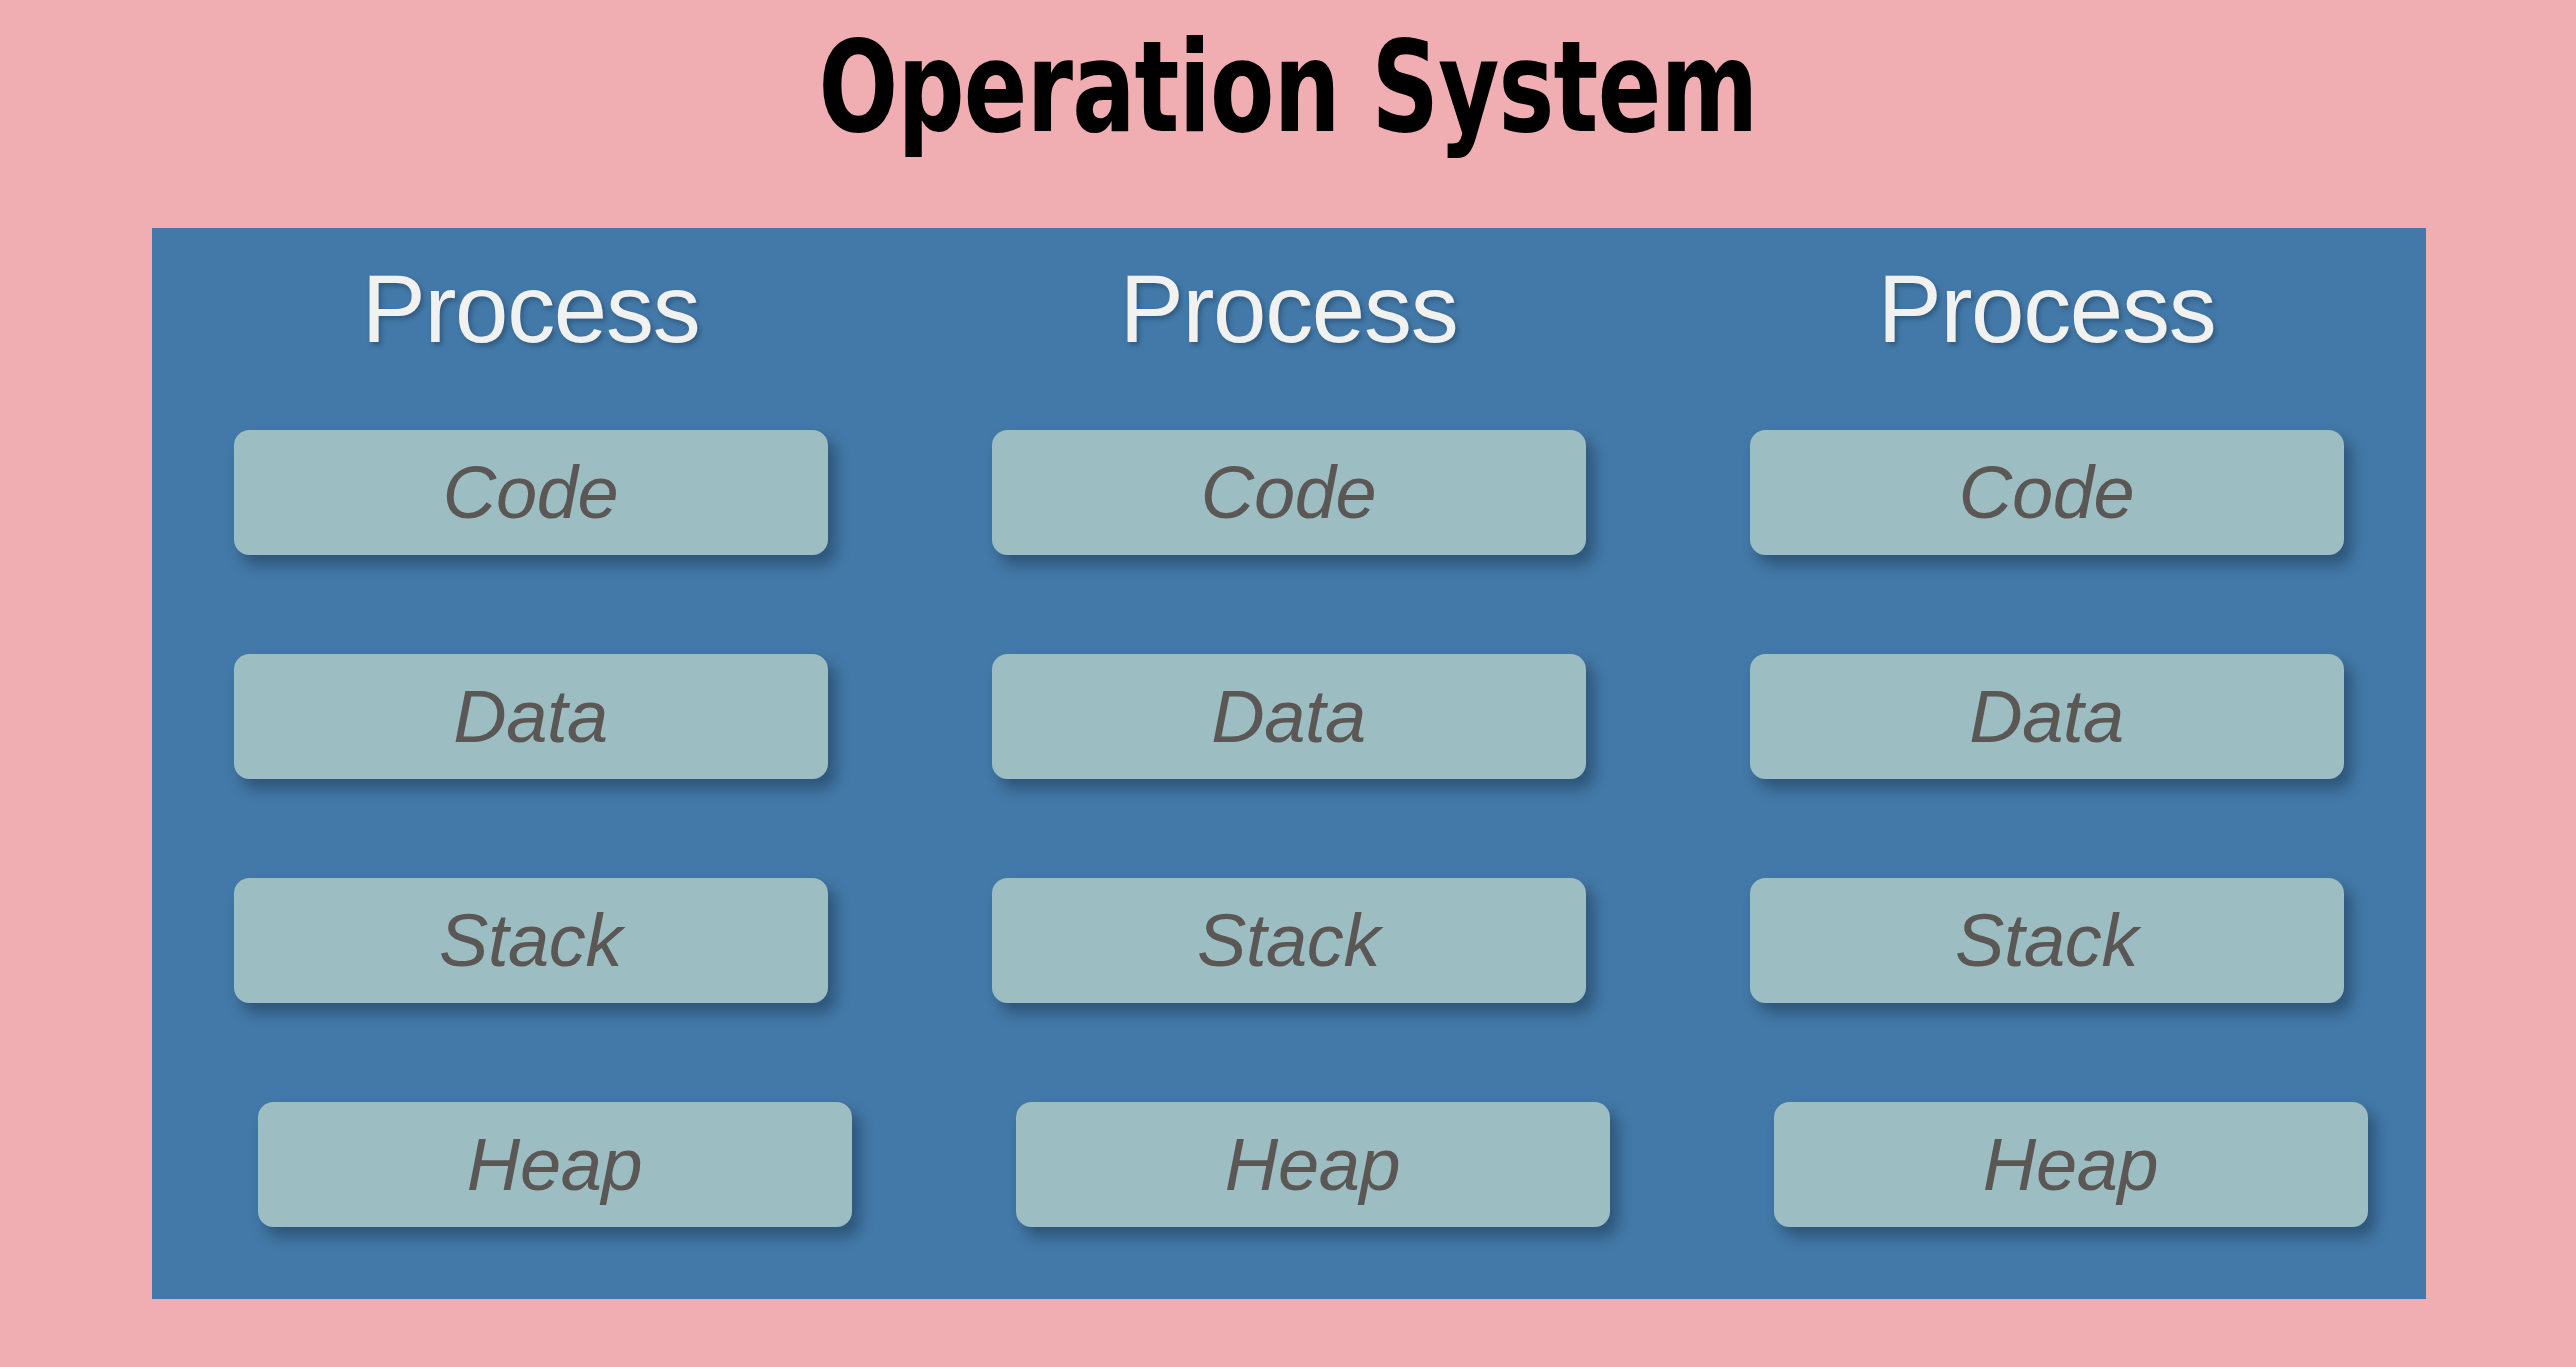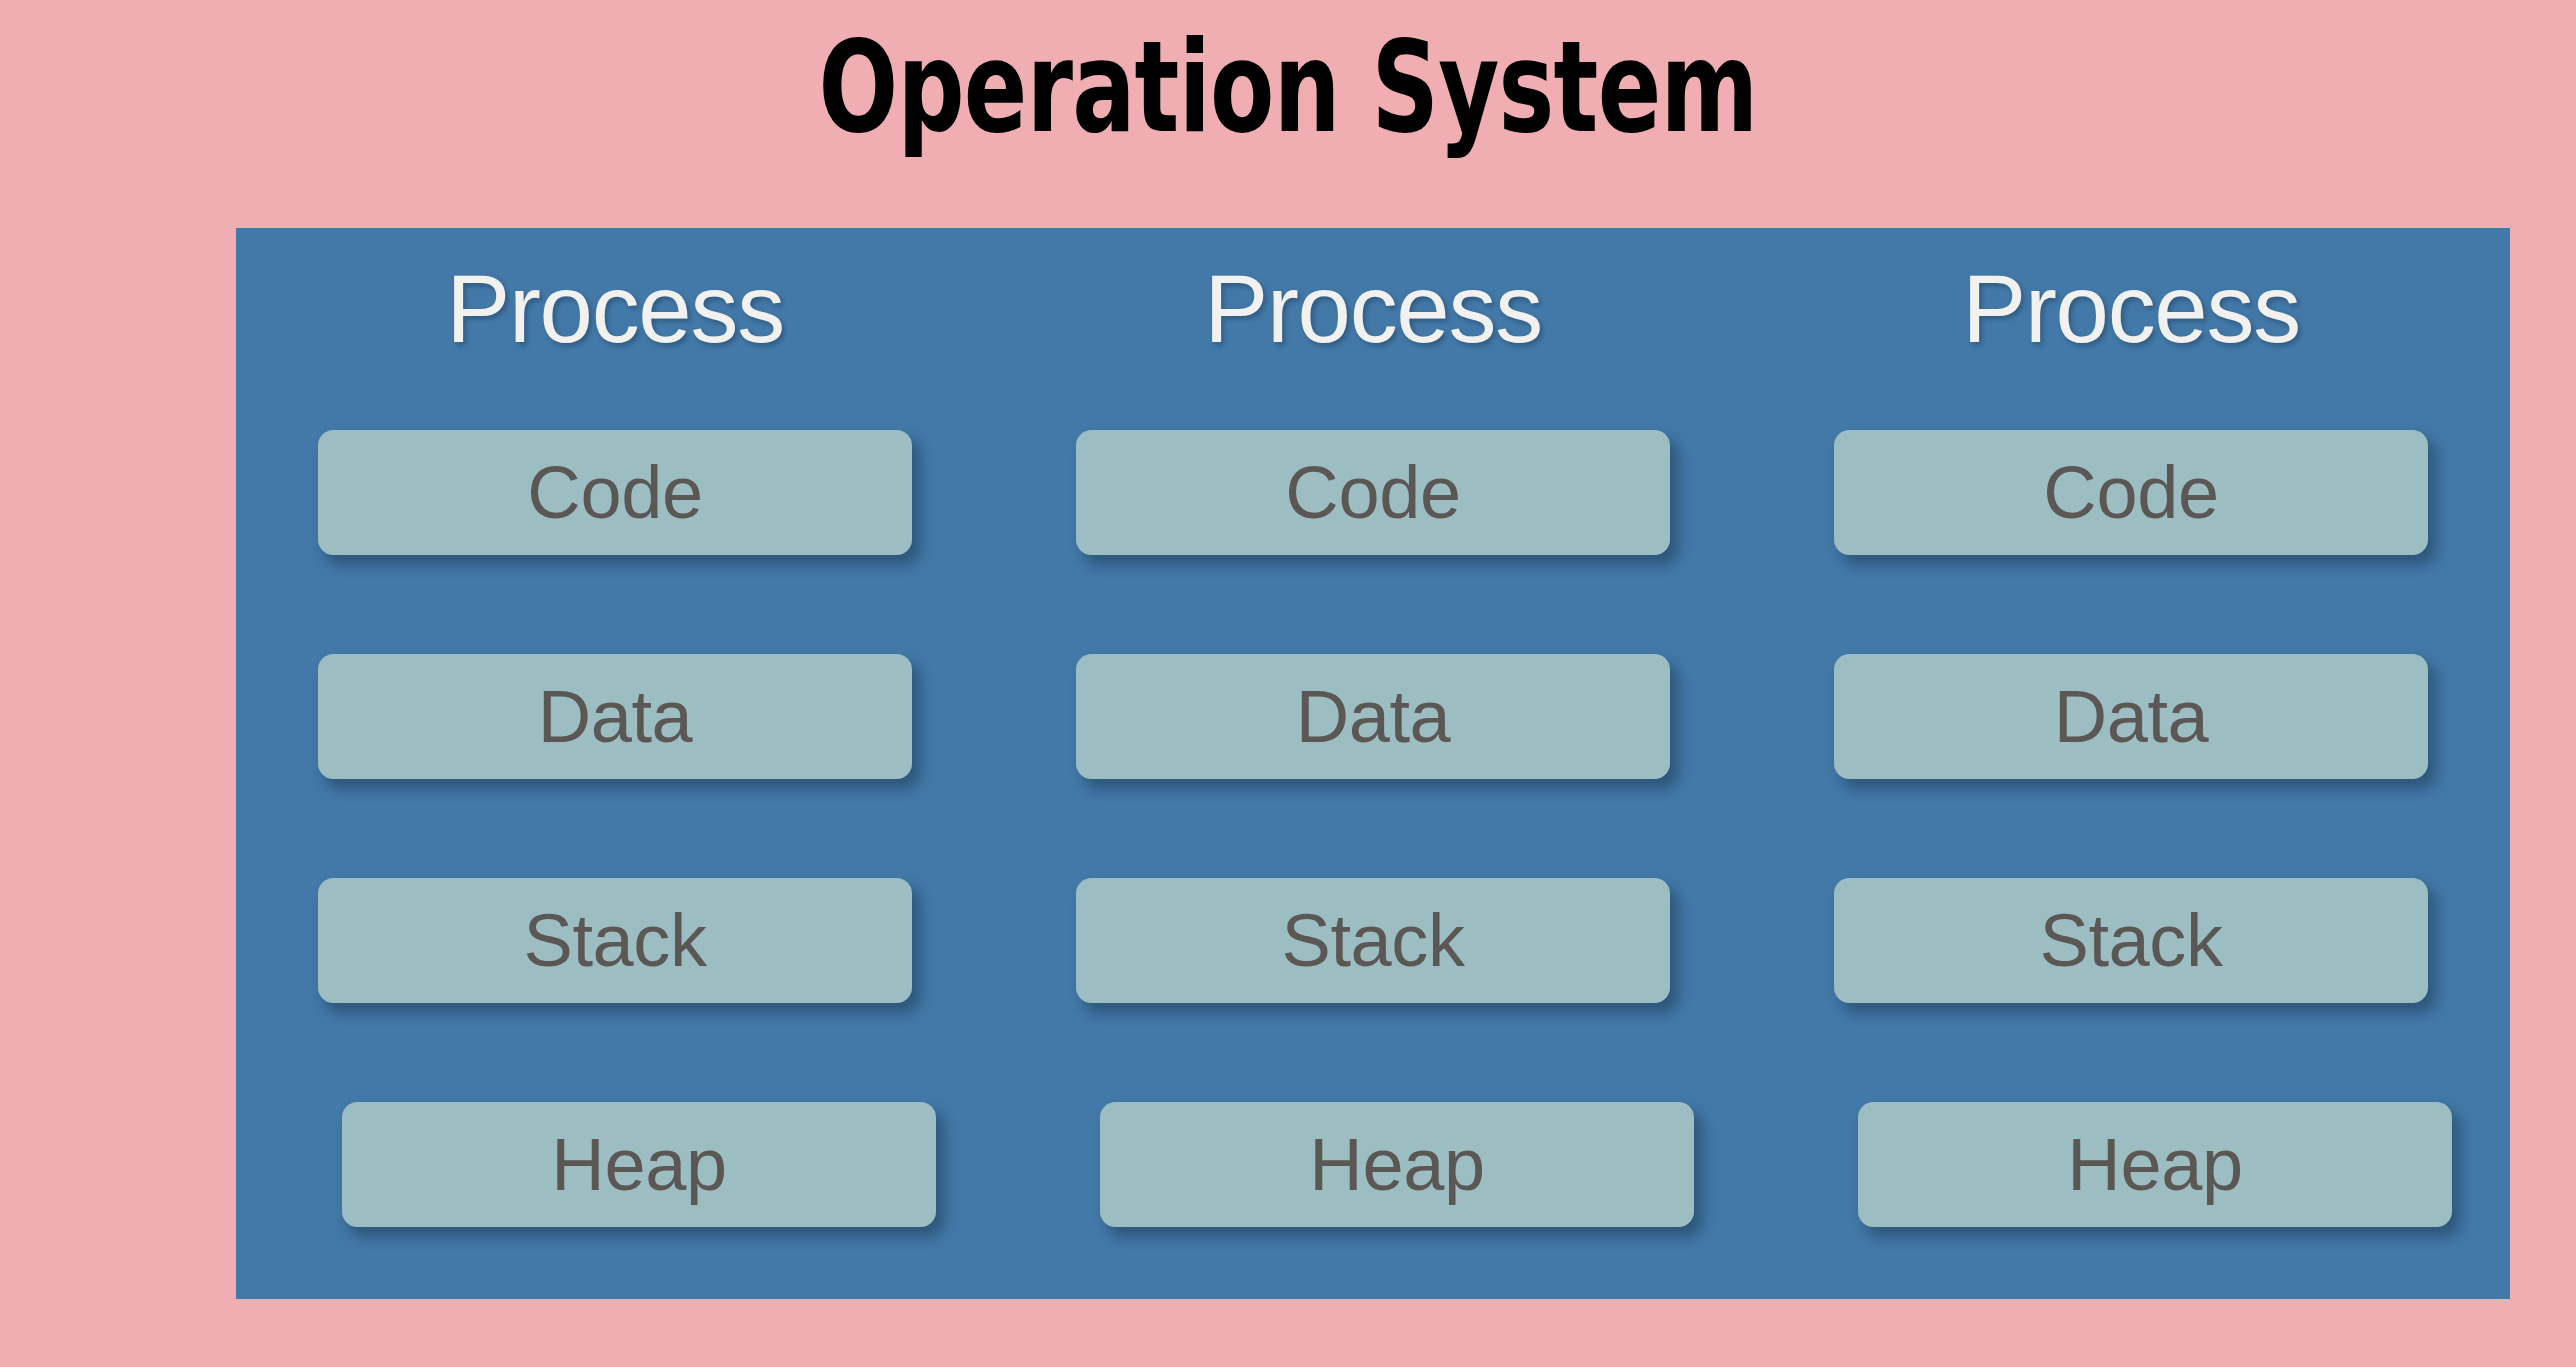--- a/index.html
+++ b/index.html
@@ -40,21 +40,21 @@
   }
 
   
   .process-row {
     position: absolute;
     top: 228px;
     left: 67px;
     width: 2443px;
     height: 1071px;
     display: flex;
-    justify-content: flex-end;
+    justify-content: center;
   }
 
   .process-box {
     position: relative;
     width: 758px;
     height: 1071px;
     background: #4379a8;
     box-sizing: border-box;
     padding: 0;
   }
@@ -73,20 +73,21 @@
     letter-spacing: -1.3px;
     text-shadow: 2.6px 3.4px 5.2px rgba(20, 45, 70, 0.40);
     white-space: nowrap;
   }
 
   .segments {
     position: absolute;
     top: 202px;
     left: 82px;
     width: 594px;
+    font-style: italic;
   }
 
   .segment {
     position: relative;
     width: 594px;
     height: 125px;
     margin-bottom: 99px;
     background: #9cbec3;
     border-radius: 15.5px;
     box-shadow: 7.8px 9.5px 13.8px rgba(16, 38, 60, 0.42);

